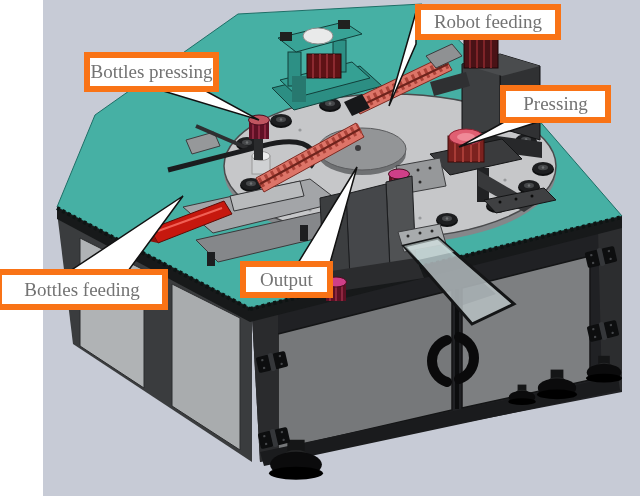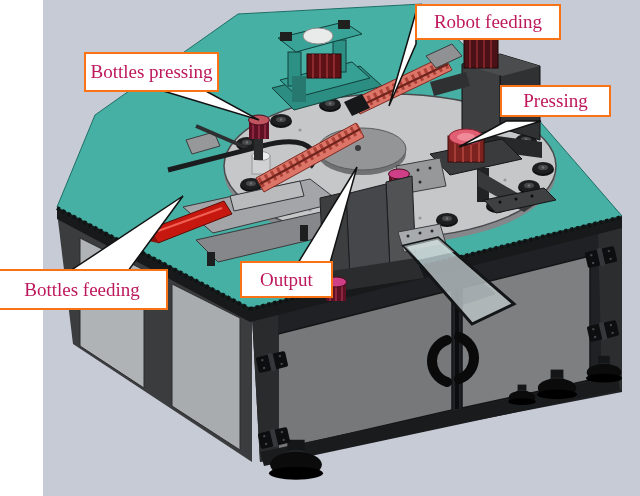--- a/index.html
+++ b/index.html
@@ -1,24 +1,24 @@
 <!DOCTYPE html>
 <html><head>
 <meta charset="utf-8">
 <style>
   html,body{margin:0;padding:0;background:#ffffff;}
   .stage{position:relative;width:640px;height:496px;overflow:hidden;background:#ffffff;
          font-family:"Liberation Serif","DejaVu Serif",serif;}
   .stage svg{position:absolute;left:0;top:0;}
   .callout{position:absolute;display:flex;align-items:center;justify-content:center;
-           background:#ffffff;border:2px solid #f97316;box-sizing:border-box;
-           font-size:19px;color:#be185d;white-space:nowrap;z-index:5;}
+           background:#ffffff;border:6px solid #f97316;box-sizing:border-box;
+           font-size:19px;color:#737373;white-space:nowrap;z-index:5;}
   .co-bp   {left:84px;  top:52px;  width:135px; height:40px;}
   .co-robot{left:415px; top:4px;   width:146px; height:36px;}
-  .co-press{left:500px; top:85px;  width:111px; height:32px;}
+  .co-press{left:500px; top:85px;  width:111px; height:38px;}
   .co-out  {left:240px; top:261px; width:93px;  height:37px;}
   .co-bf   {left:-4px;  top:269px; width:172px; height:41px;}
 </style>
 </head>
 <body>
 
 <div class="stage">
 <svg width="640" height="496" viewBox="0 0 640 496">
   <defs>
     <g id="puck">

